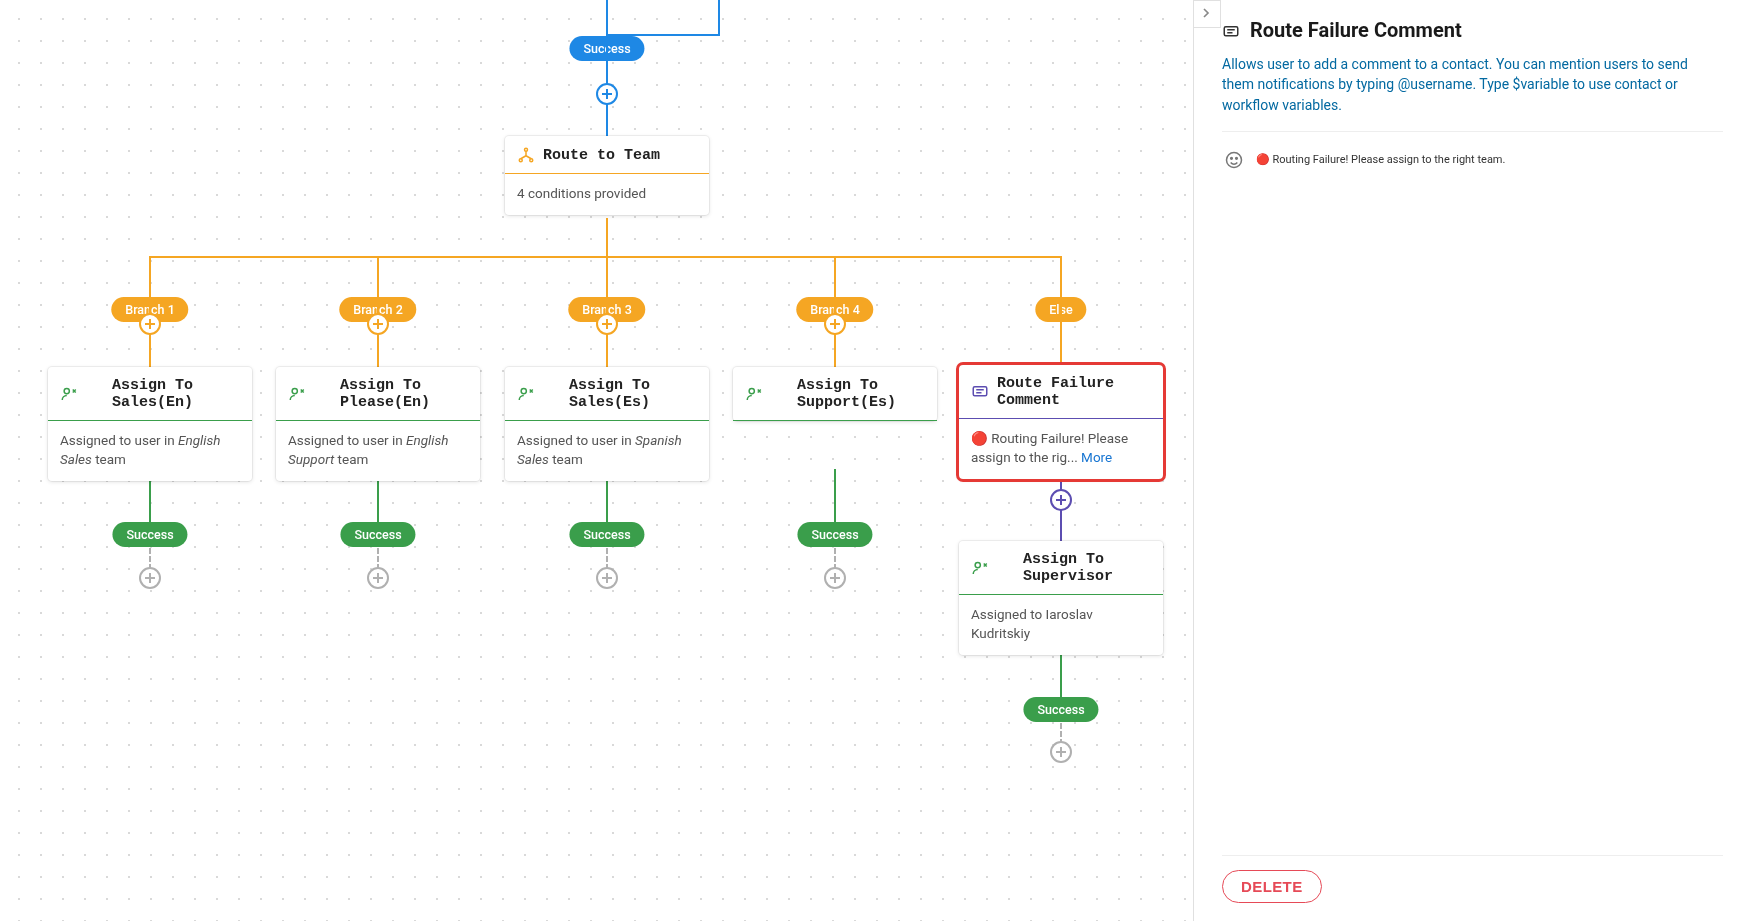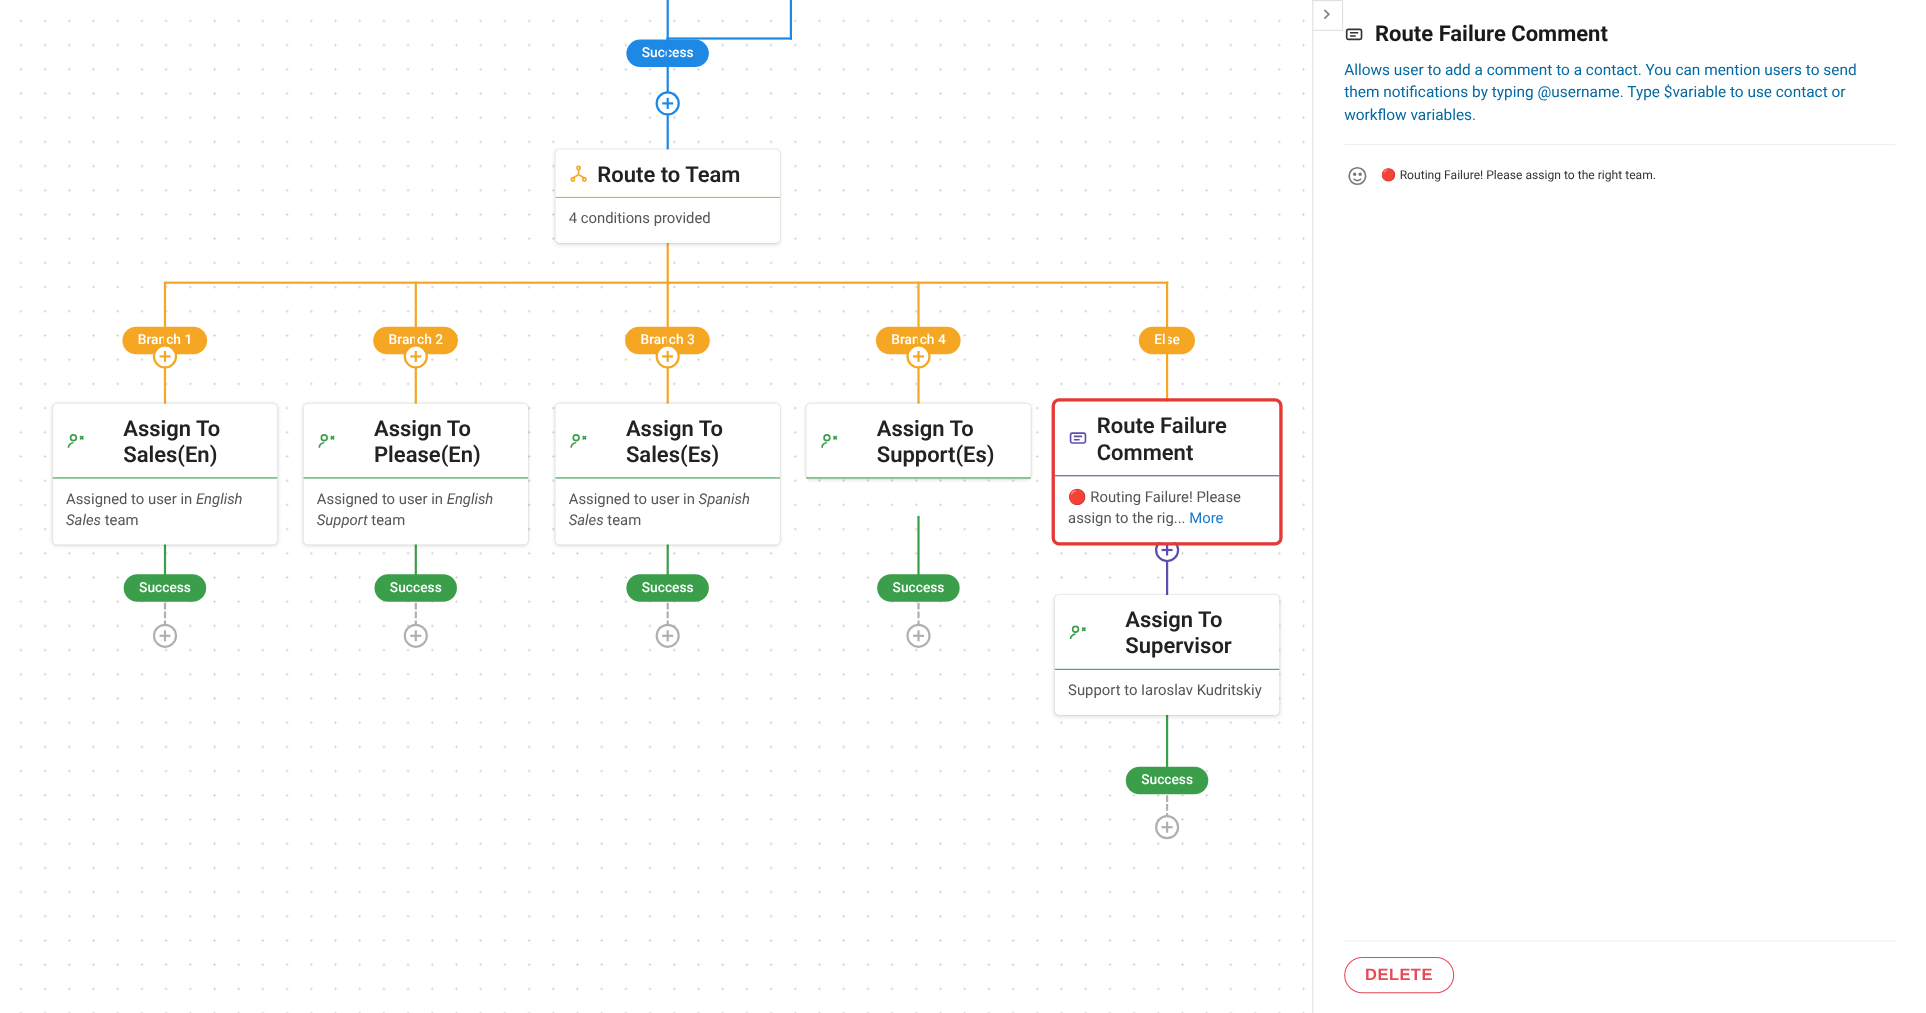--- a/index.html
+++ b/index.html
@@ -114,21 +114,21 @@
   position: absolute;
   width: 204px;
   background: #fff;
   border-radius: 4px;
   box-shadow: 0 1px 4px rgba(0,0,0,0.12), 0 0 0 1px rgba(0,0,0,0.05);
   z-index: 6;
 }
 .card-header {
   display: flex; align-items: center; gap: 8px;
   padding: 10px 12px 9px 12px;
-  font-size: 20px; font-weight: 600; color: #222;
+  font-size: 15px; font-weight: 600; color: #222; font-family: Liberation Mono, monospace;
 }
 .card-header.underline-orange { border-bottom: 1.5px solid #f5a623; }
 .card-header.underline-green  { border-bottom: 1.5px solid #3a9e4b; gap: 34px; }
 .card-header.underline-purple { border-bottom: 1.5px solid #5c4db1; }
 .card-body {
   padding: 10px 12px 12px 12px;
   font-size: 13.5px; color: #555; line-height: 1.4;
 }
 .card.highlight { outline: 3px solid #e53935; outline-offset: 0px; border-radius: 4px; }
 
@@ -302,21 +302,21 @@
     <div class="card-header underline-green">
       <span class="icon">
         <svg viewBox="0 0 24 24" width="18" height="18" fill="none" stroke="#3a9e4b" stroke-width="2">
             <circle cx="9" cy="8" r="3.5"></circle>
             <path d="M3 20c0-3.3 2.7-6 6-6"></path>
             <path d="M17 6l4 4M21 6l-4 4"></path>
           </svg>
       </span>
       <span>Assign To Supervisor</span>
     </div>
-    <div class="card-body">Support to Iaroslav Kudritskiy</div>
+    <div class="card-body">Assigned to Iaroslav Kudritskiy</div>
   </div>
 
   <div class="line v c-green" style="left:1060px; top:644px; height:60px;"></div>
   <div class="pill green" style="left:1061px; top:697px;">Success</div>
   <div class="line dashed-v" style="left:1060px; top:723px; height:22px;"></div>
   <div class="plus grey" style="left:1061px; top:752px;"></div>
 
 </div>
 
 <div class="sidebar">

